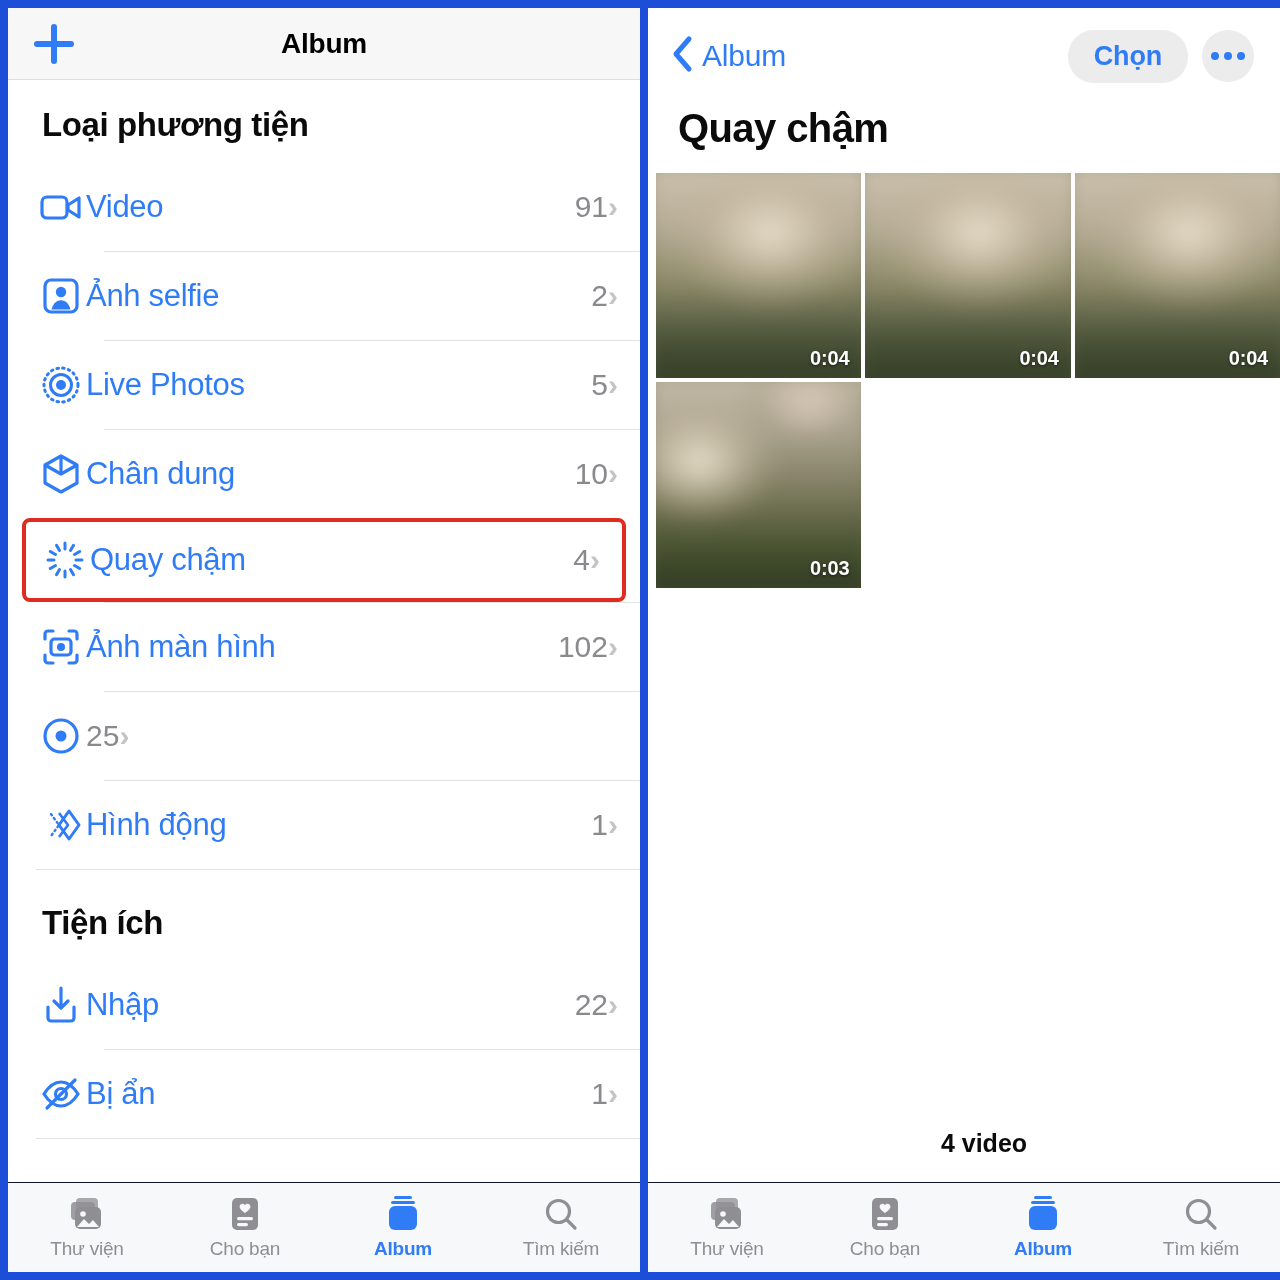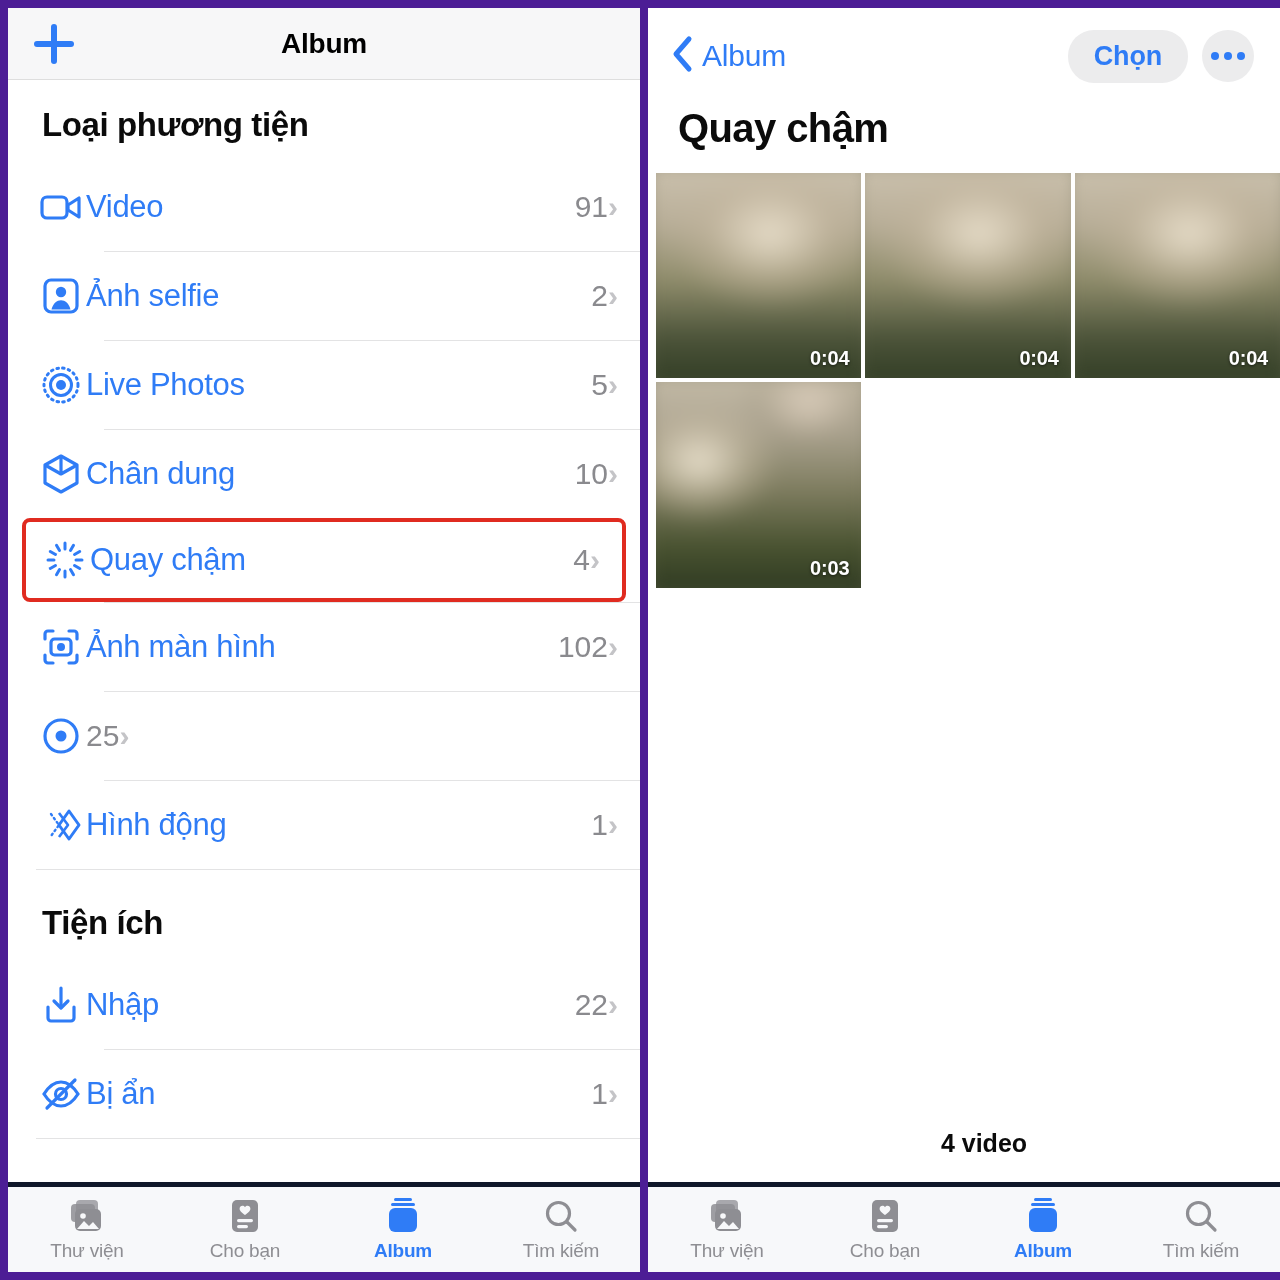--- a/index.html
+++ b/index.html
@@ -6,21 +6,21 @@
   html, body {
     width: 1280px; height: 1280px;
     background: #8a8784;
     font-family: "Liberation Sans", sans-serif;
     overflow: hidden;
   }
   .screens {
     position: relative;
     width: 1280px; height: 1280px;
     display: flex;
-    background: #4c1d95;
+    background: #1d4ed8;
   }
 
   
   .panel {
     position: relative;
     background: #ffffff;
     overflow: hidden;
     display: flex;
     flex-direction: column;
   }
@@ -101,21 +101,21 @@
     border: 4px solid #e02b20;
     border-radius: 8px;
     height: 84px;
   }
   .row.highlight:before { display: none; }
 
   
   .tabbar {
     height: 90px;
     background: #f7f8fa;
-    border-top: 5px solid #0f172a;
+    border-top: 1px solid #0f172a;
     display: flex;
     align-items: center;
     flex: 0 0 auto;
   }
   .tab {
     flex: 1 1 0;
     display: flex; flex-direction: column;
     align-items: center; justify-content: center;
     gap: 5px;
     color: #8e8e93;

